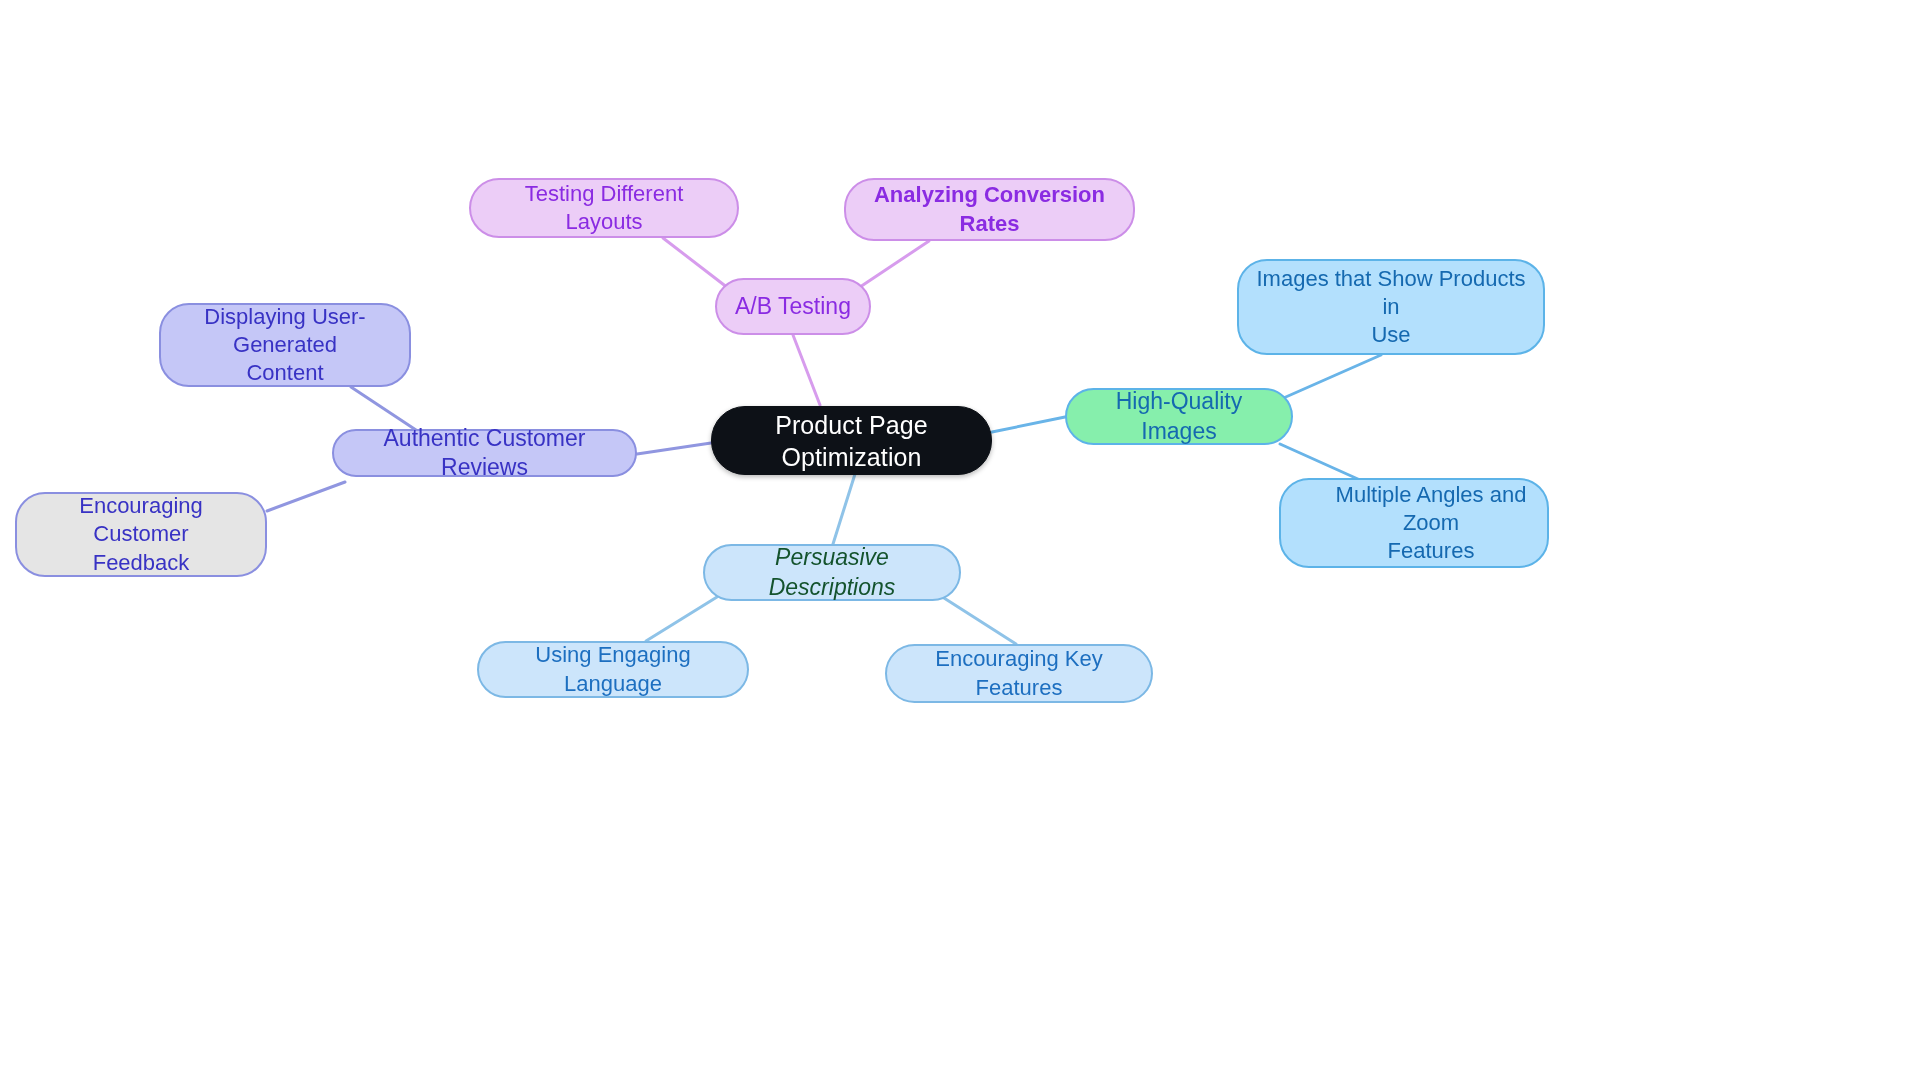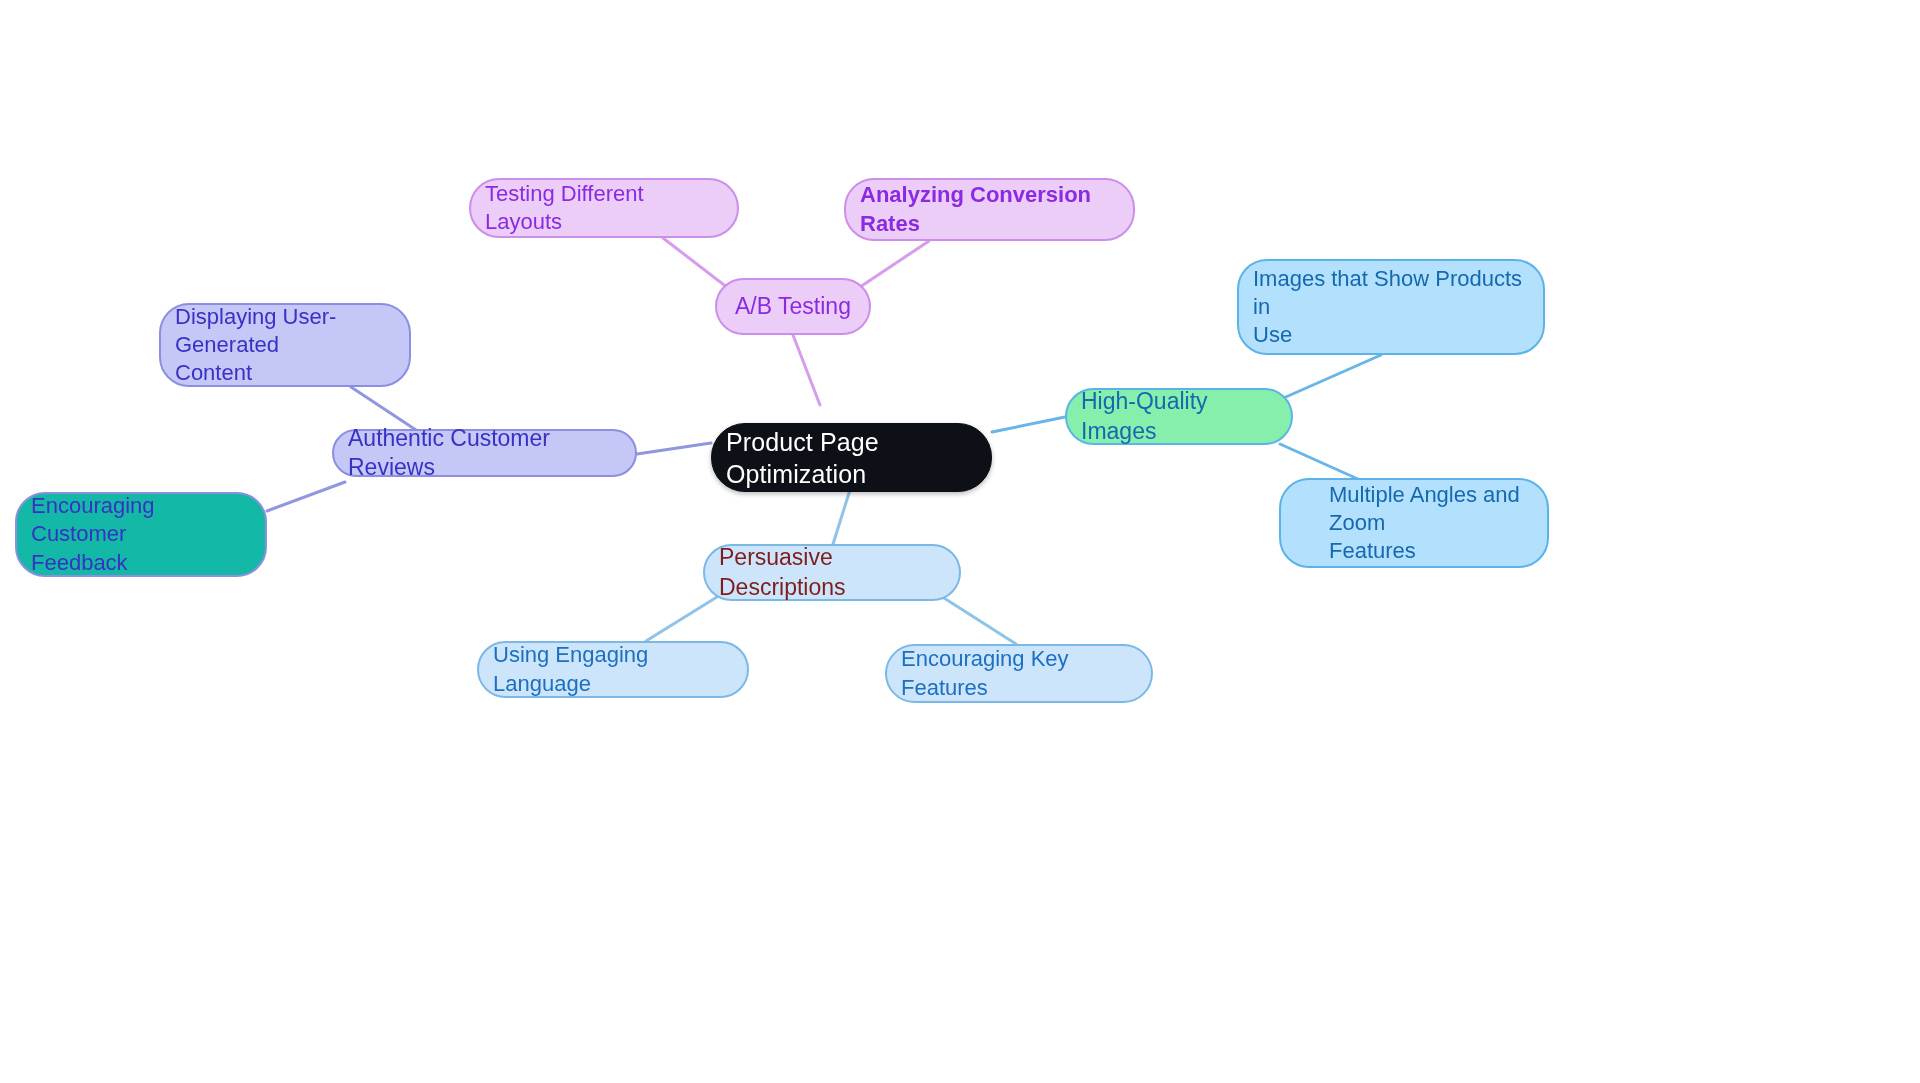--- a/index.html
+++ b/index.html
@@ -26,21 +26,21 @@
     width: 1920px;
     height: 1083px;
     pointer-events: none;
   }
   .node {
     position: absolute;
     box-sizing: border-box;
     display: flex;
     align-items: center;
     justify-content: center;
-    text-align: left;
+    text-align: center;
     border-style: solid;
     border-width: 2px;
     line-height: 1.28;
     white-space: pre-line;
     padding: 4px 14px;
   }
   .node-root {
     border-radius: 34px;
     font-size: 25px;
     letter-spacing: 0.1px;
@@ -68,31 +68,31 @@
       <line x1="1279" y1="400" x2="1381" y2="355" stroke="#69b4e8" stroke-width="3" stroke-linecap="round"></line>
       <line x1="1280" y1="444" x2="1389" y2="493" stroke="#69b4e8" stroke-width="3" stroke-linecap="round"></line>
       <line x1="855" y1="474" x2="833" y2="544" stroke="#8fc3e8" stroke-width="3" stroke-linecap="round"></line>
       <line x1="717" y1="597" x2="646" y2="641" stroke="#8fc3e8" stroke-width="3" stroke-linecap="round"></line>
       <line x1="944" y1="598" x2="1016" y2="644" stroke="#8fc3e8" stroke-width="3" stroke-linecap="round"></line>
       <line x1="711" y1="443" x2="637" y2="454" stroke="#9096e0" stroke-width="3" stroke-linecap="round"></line>
       <line x1="419" y1="432" x2="351" y2="387" stroke="#9096e0" stroke-width="3" stroke-linecap="round"></line>
       <line x1="345" y1="482" x2="267" y2="511" stroke="#9096e0" stroke-width="3" stroke-linecap="round"></line>
     </svg>
   <div id="node-layer">
-      <div class="node node-root" style="left: 711px; top: 423px; width: 281px; height: 69px; background: rgb(13, 17, 23); border-color: rgb(13, 17, 23); color: rgb(255, 255, 255);"><span>Product Page Optimization</span></div>
+      <div class="node node-root" style="left: 711px; top: 406px; width: 281px; height: 69px; background: rgb(13, 17, 23); border-color: rgb(13, 17, 23); color: rgb(255, 255, 255);"><span>Product Page Optimization</span></div>
       <div class="node node-branch" style="left: 715px; top: 278px; width: 156px; height: 57px; background: rgb(236, 205, 247); border-color: rgb(204, 142, 232); color: rgb(138, 43, 226);"><span>A/B Testing</span></div>
       <div class="node node-leaf" style="left: 469px; top: 178px; width: 270px; height: 60px; background: rgb(236, 205, 247); border-color: rgb(204, 142, 232); color: rgb(138, 43, 226);"><span>Testing Different Layouts</span></div>
       <div class="node node-leaf" style="left: 844px; top: 178px; width: 291px; height: 63px; background: rgb(236, 205, 247); border-color: rgb(204, 142, 232); color: rgb(138, 43, 226); font-weight: bold;"><span>Analyzing Conversion Rates</span></div>
       <div class="node node-branch" style="left: 1065px; top: 388px; width: 228px; height: 57px; background: #86efac; border-color: rgb(92, 179, 232); color: rgb(21, 105, 176);"><span>High-Quality Images</span></div>
       <div class="node node-leaf" style="left: 1237px; top: 259px; width: 308px; height: 96px; background: rgb(179, 224, 253); border-color: rgb(92, 179, 232); color: rgb(21, 105, 176);"><span>Images that Show Products in
 Use</span></div>
       <div class="node node-leaf" style="left: 1279px; top: 478px; width: 270px; height: 90px; background: rgb(179, 224, 253); border-color: rgb(92, 179, 232); color: rgb(21, 105, 176); padding-left: 48px;"><span>Multiple Angles and Zoom
 Features</span></div>
-      <div class="node node-branch" style="left: 703px; top: 544px; width: 258px; height: 57px; background: rgb(204, 229, 251); border-color: rgb(124, 184, 229); color: #7f1d1d;"><span>Persuasive Descriptions</span></div>
+      <div class="node node-branch" style="left: 703px; top: 544px; width: 258px; height: 57px; background: rgb(204, 229, 251); border-color: rgb(124, 184, 229); color: #14532d; font-style: italic;"><span>Persuasive Descriptions</span></div>
       <div class="node node-leaf" style="left: 477px; top: 641px; width: 272px; height: 57px; background: rgb(204, 229, 251); border-color: rgb(124, 184, 229); color: rgb(29, 111, 192);"><span>Using Engaging Language</span></div>
       <div class="node node-leaf" style="left: 885px; top: 644px; width: 268px; height: 59px; background: rgb(204, 229, 251); border-color: rgb(124, 184, 229); color: rgb(29, 111, 192);"><span>Encouraging Key Features</span></div>
       <div class="node node-branch" style="left: 332px; top: 429px; width: 305px; height: 48px; background: rgb(197, 199, 247); border-color: rgb(138, 143, 224); color: rgb(56, 50, 196);"><span>Authentic Customer Reviews</span></div>
       <div class="node node-leaf" style="left: 159px; top: 303px; width: 252px; height: 84px; background: rgb(197, 199, 247); border-color: rgb(138, 143, 224); color: rgb(56, 50, 196);"><span>Displaying User-Generated
 Content</span></div>
-      <div class="node node-leaf" style="left: 15px; top: 492px; width: 252px; height: 85px; background: #14b8a6; border-color: rgb(138, 143, 224); color: rgb(56, 50, 196);"><span>Encouraging Customer
+      <div class="node node-leaf" style="left: 15px; top: 492px; width: 252px; height: 85px; background: #e5e5e5; border-color: rgb(138, 143, 224); color: rgb(56, 50, 196);"><span>Encouraging Customer
 Feedback</span></div>
     </div>
 </div>
 
 </body></html>

